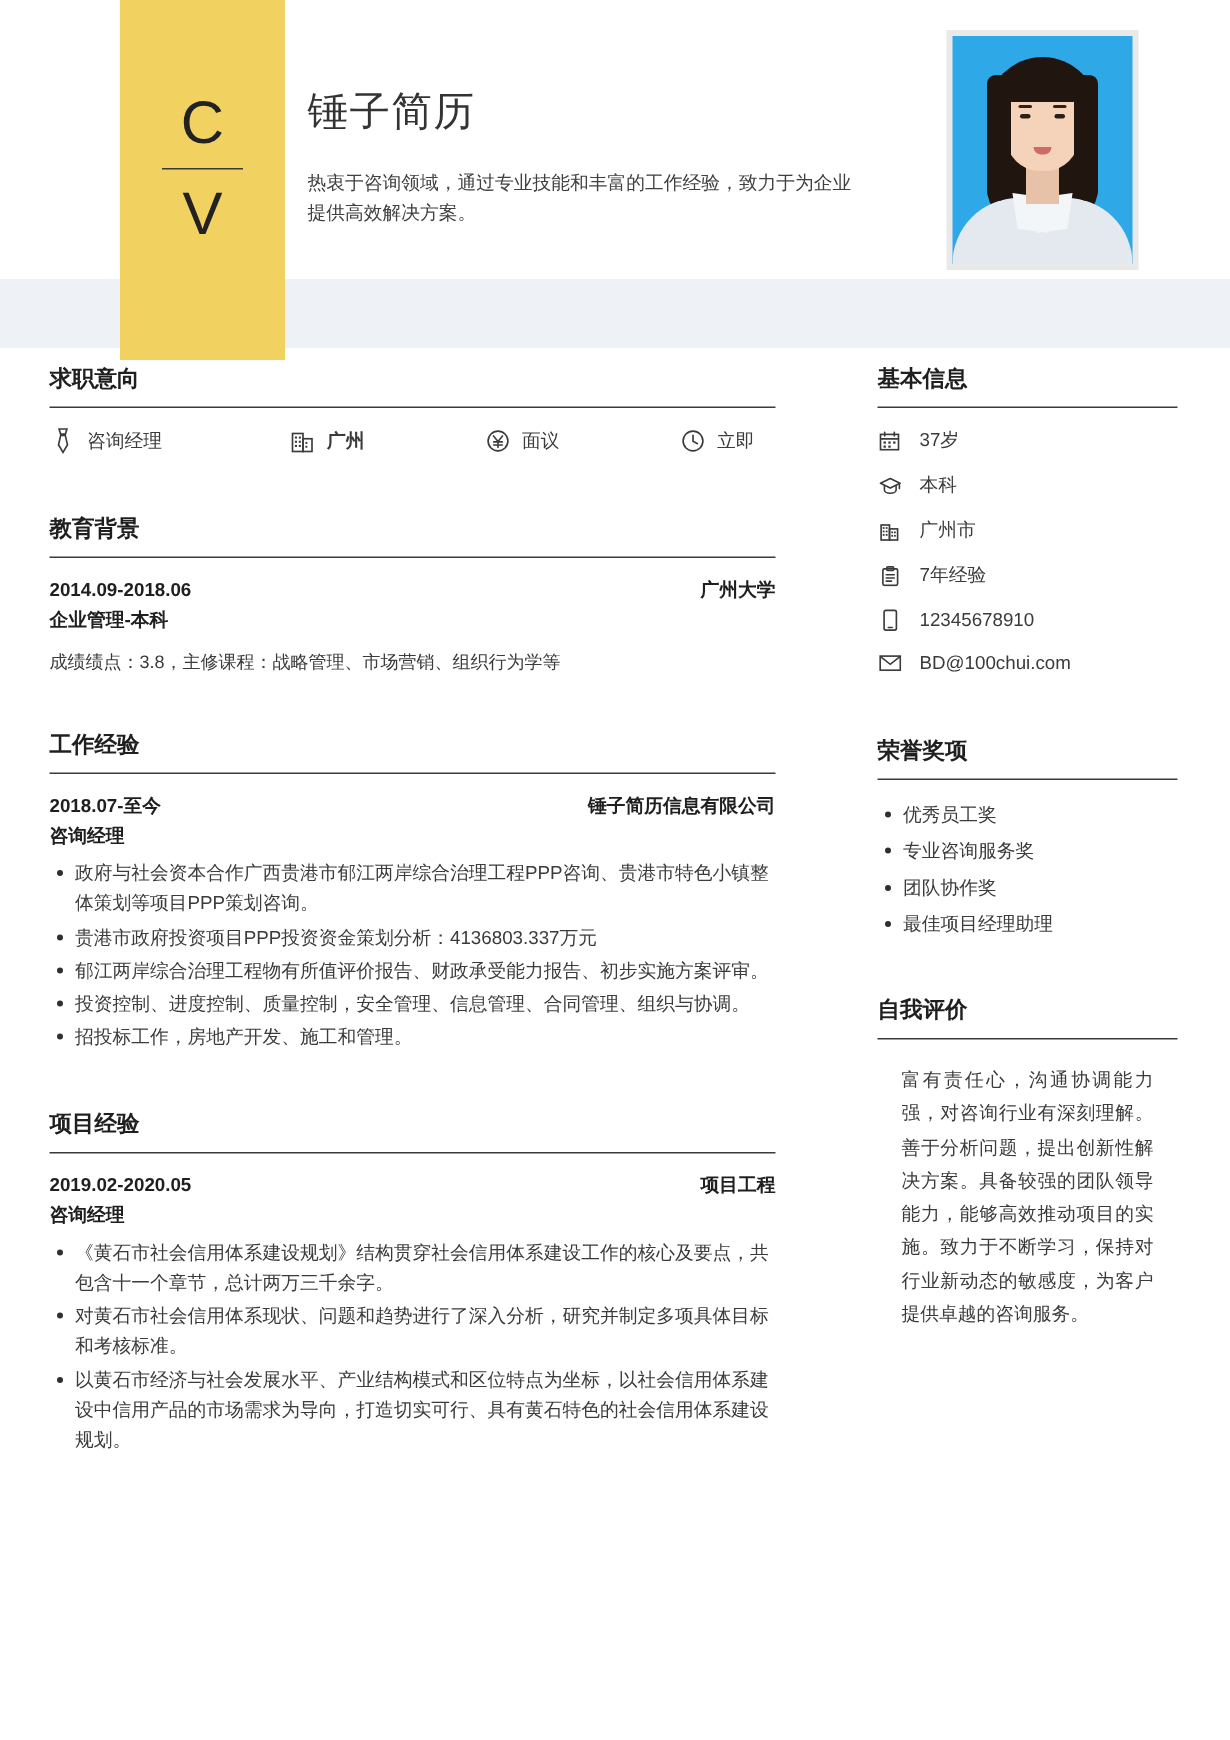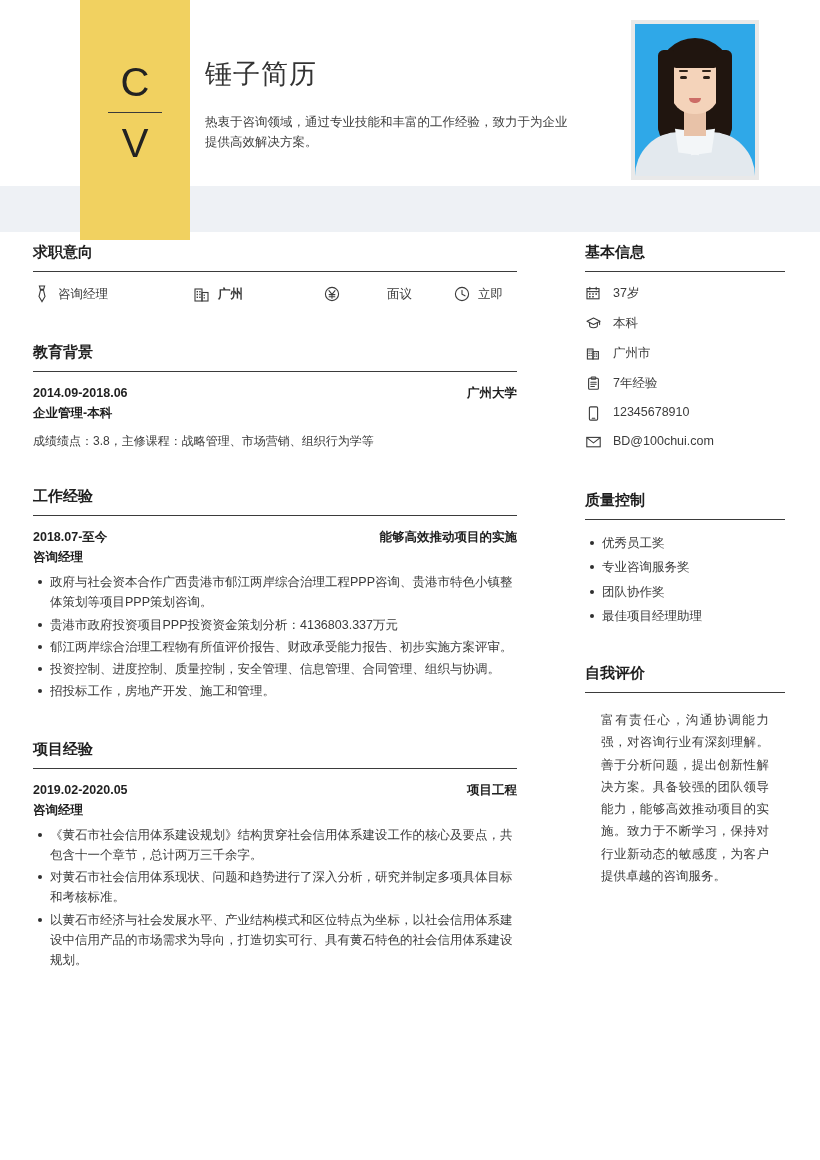--- a/index.html
+++ b/index.html
@@ -239,21 +239,21 @@
   }
   .intent-item {
     display: flex;
     align-items: center;
     font-size: 12.5px;
     color: #3b3b3b;
   }
   .intent-item + .intent-item { margin-left: 0; }
   .intent-item.i0 { width: 160px; }
   .intent-item.i1 { width: 130px; font-weight: bold; }
-  .intent-item.i2 { width: 130px; gap: 39px; }
+  .intent-item.i2 { width: 130px; }
   .intent-ico {
     display: inline-flex;
     align-items: center;
     justify-content: center;
     width: 18px;
     height: 18px;
     margin-right: 7px;
     flex: none;
   }
   .intent-ico svg { display: block; }
@@ -303,21 +303,21 @@
     background: #2f2f2f;
   }
 
   .gap-lg { height: 30px; }
   .gap-md { height: 24px; }
 
   
   .info-list { margin: 0; padding: 0; list-style: none; }
   .info-list li {
     display: flex;
-    align-items: flex-start;
+    align-items: center;
     font-size: 12.5px;
     color: #3b3b3b;
     padding-bottom: 13px;
   }
   .info-ico {
     display: inline-flex;
     align-items: center;
     justify-content: center;
     width: 16px;
     height: 16px;
@@ -471,21 +471,21 @@
     </div>
 
     <div class="gap-lg"></div>
 
     <div class="section">
       <h2 class="section-title">工作经验</h2>
       <div class="section-rule"></div>
       <div class="entry">
         <div class="entry-head">
           <span>2018.07-至今</span>
-          <span>能够高效推动项目的实施</span>
+          <span>锤子简历信息有限公司</span>
         </div>
         <div class="entry-sub">咨询经理</div>
         <ul class="bullets">
           <li>政府与社会资本合作广西贵港市郁江两岸综合治理工程PPP咨询、贵港市特色小镇整体策划等项目PPP策划咨询。</li>
           <li>贵港市政府投资项目PPP投资资金策划分析：4136803.337万元</li>
           <li>郁江两岸综合治理工程物有所值评价报告、财政承受能力报告、初步实施方案评审。</li>
           <li>投资控制、进度控制、质量控制，安全管理、信息管理、合同管理、组织与协调。</li>
           <li>招投标工作，房地产开发、施工和管理。</li>
         </ul>
       </div>
@@ -595,21 +595,21 @@
             </svg>
           </span>
           <span>BD@100chui.com</span>
         </li>
       </ul>
     </div>
 
     <div class="gap-md"></div>
 
     <div class="section">
-      <h2 class="section-title">质量控制</h2>
+      <h2 class="section-title">荣誉奖项</h2>
       <div class="section-rule"></div>
       <ul class="awards">
         <li>优秀员工奖</li>
         <li>专业咨询服务奖</li>
         <li>团队协作奖</li>
         <li>最佳项目经理助理</li>
       </ul>
     </div>
 
     <div class="gap-lg"></div>

